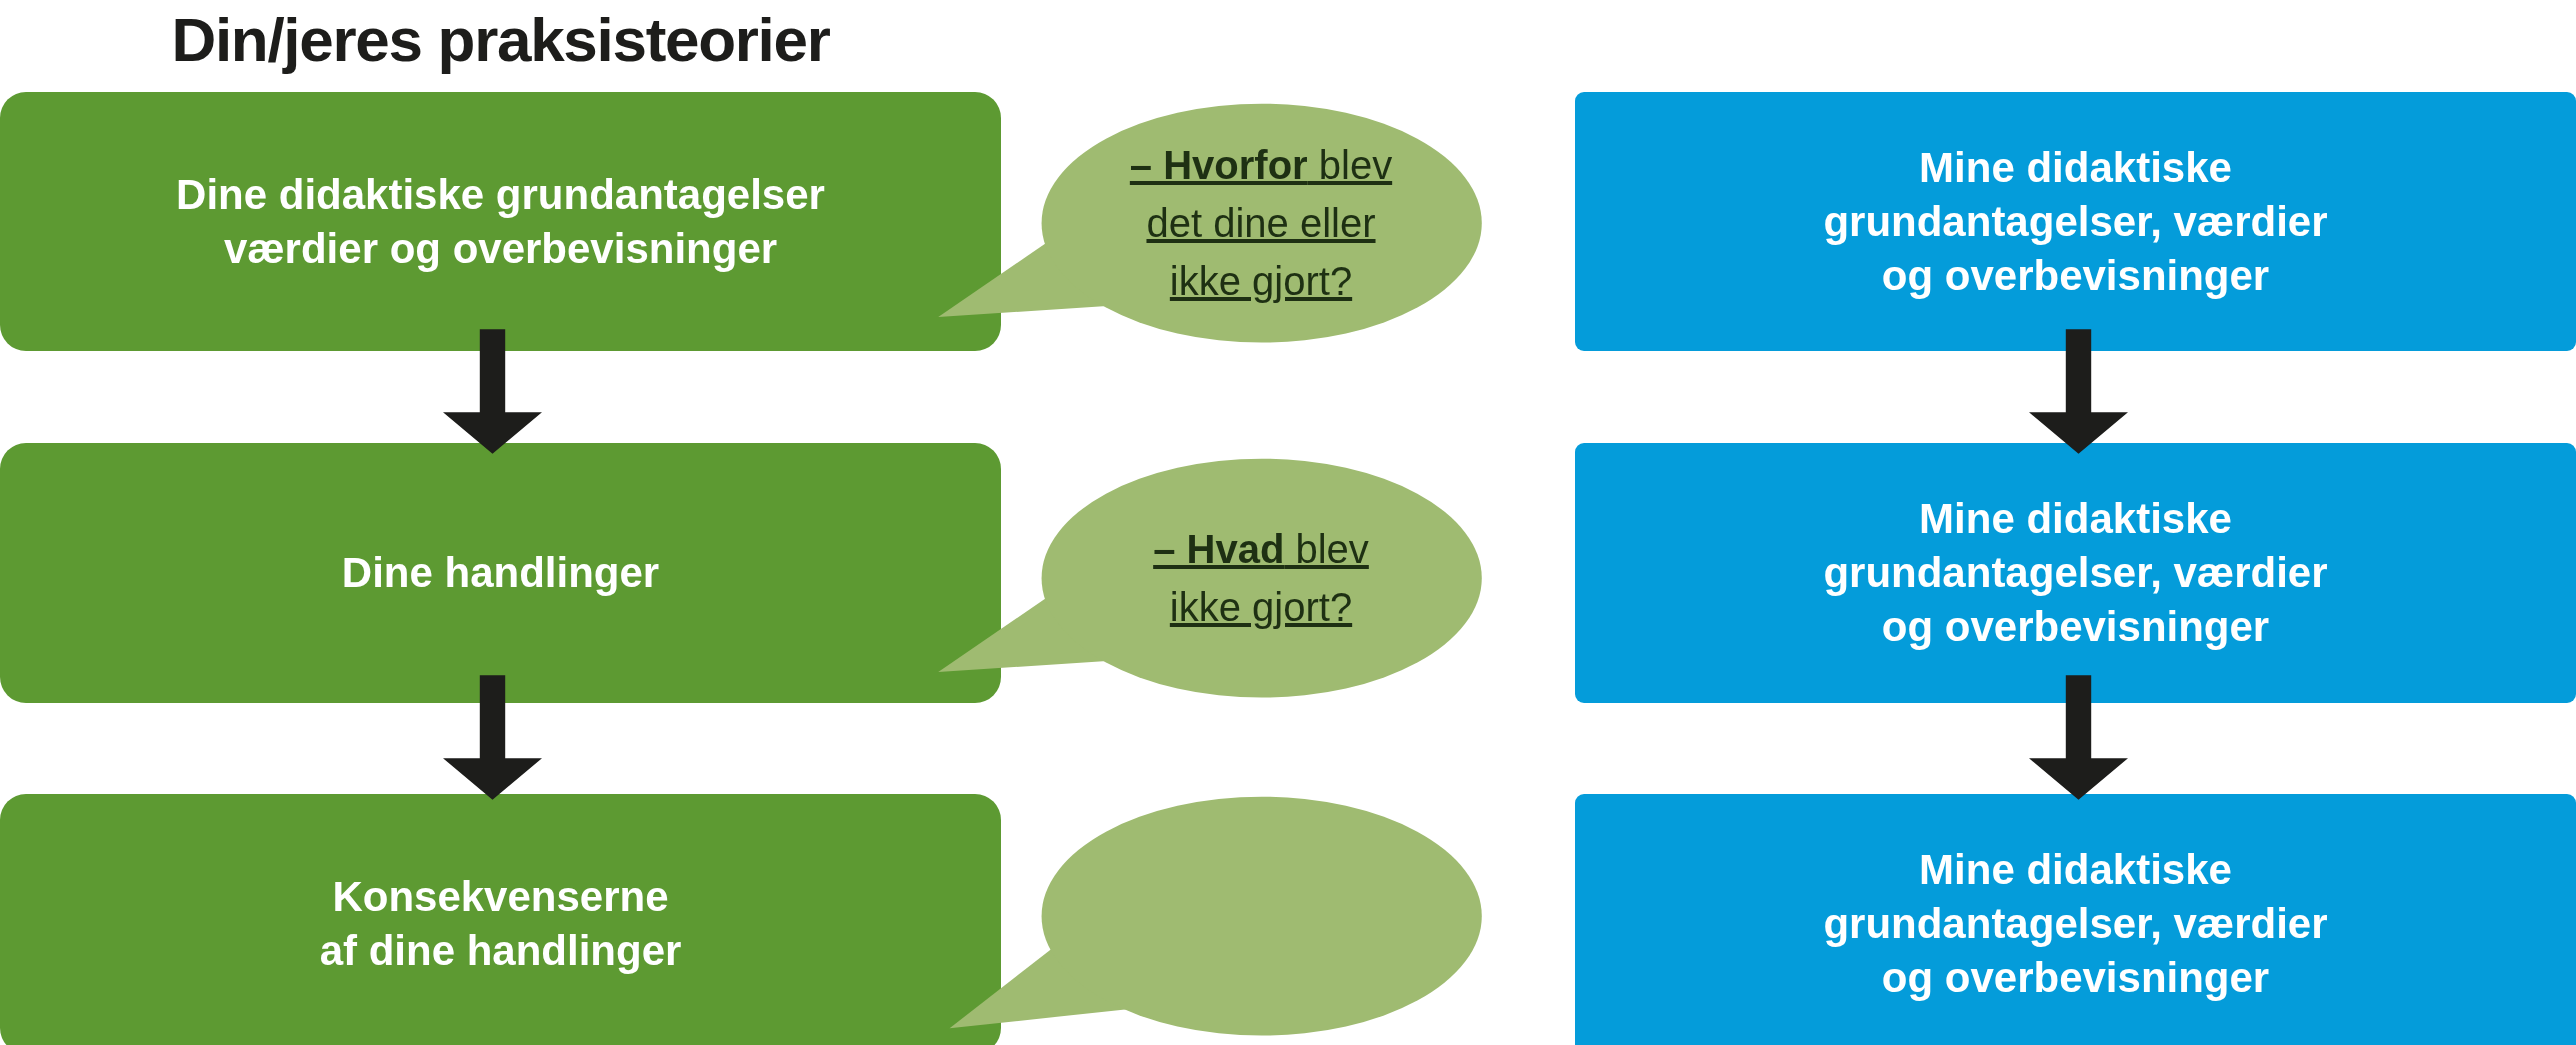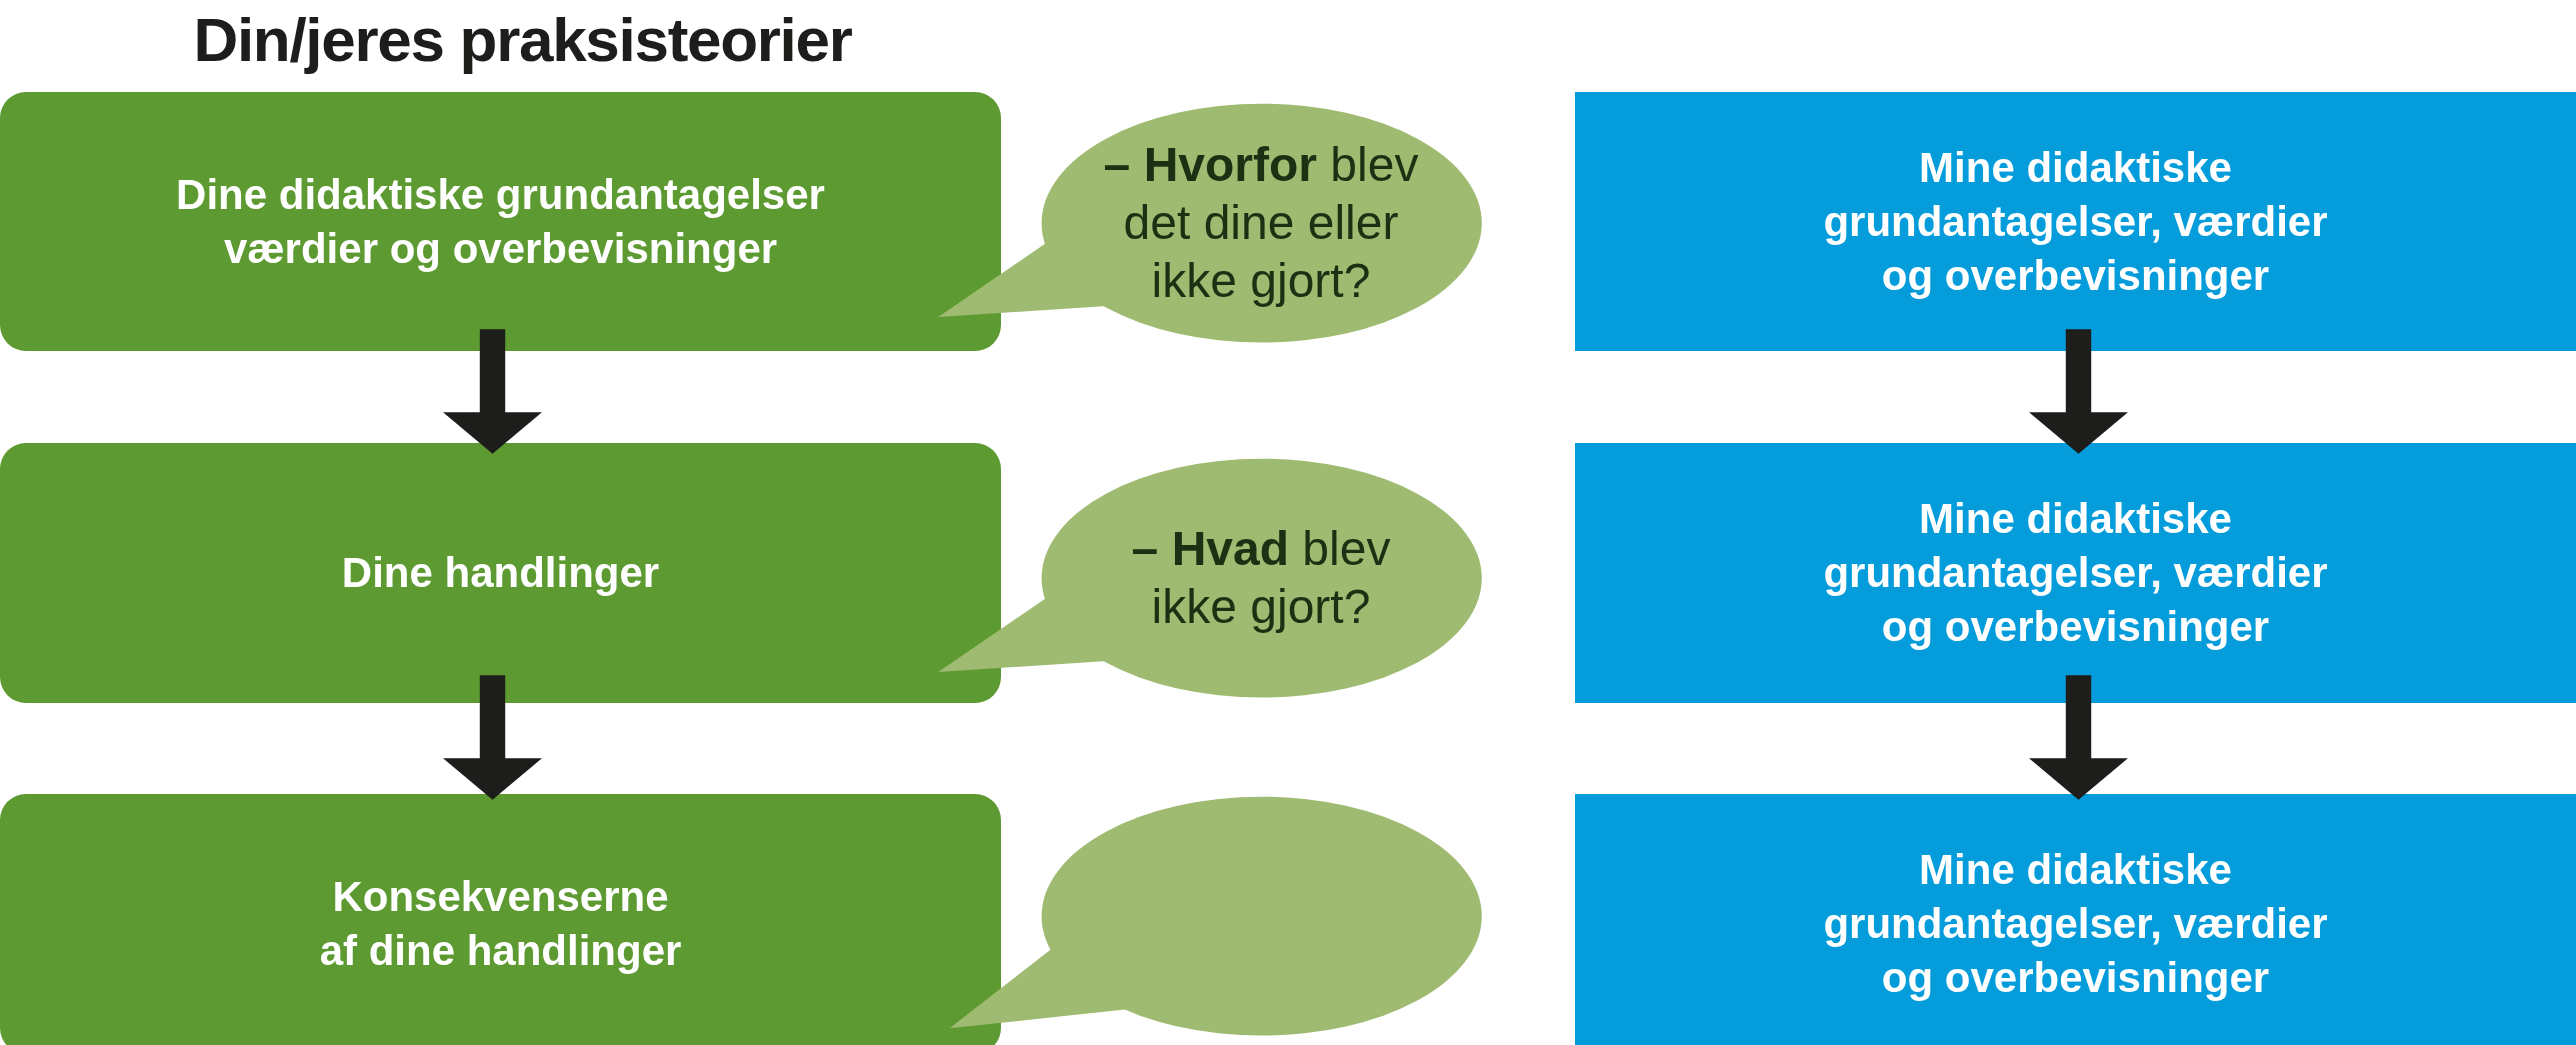--- a/index.html
+++ b/index.html
@@ -17,37 +17,36 @@
     position: absolute;
     top: 0;
     width: 1001px;
     text-align: center;
     font-size: 62px;
     font-weight: 700;
     letter-spacing: -1.3px;
     line-height: 79px;
     color: var(--title-black, #1d1d1b);
     white-space: nowrap;
-    padding-left: 22px;
   }
   .col-title.left  { left: 0; }
   .col-title.right { left: 1575px; }
 
   
   .box {
     position: absolute;
     width: 1001px;
     display: flex;
     flex-direction: column;
     justify-content: center;
     align-items: center;
     text-align: center;
   }
   .box.green { left: 0; background: var(--box-green, #5d9a32); border-radius: 26px; }
-  .box.blue  { left: 1575px; background: var(--box-blue, #049cda); }
+  .box.blue  { left: 1575px; background: var(--box-blue, #049cda); border-radius: 9px; }
   .row1 { top: 92px;  height: 259px; }
   .row2 { top: 443px;  height: 260px; }
   .row3 { top: 794px; height: 260px; }
   .box-line {
     color: var(--box-text, #ffffff);
     font-size: 42px;
     font-weight: 700;
     line-height: 54px;
     white-space: nowrap;
   }
@@ -82,24 +81,25 @@
     top: 4.7px;
     width: 440px;
     height: 239px;
     display: flex;
     flex-direction: column;
     justify-content: center;
     align-items: center;
     text-align: center;
   }
   .bline {
-    font-size: 48px;
+    font-size: 40px;
     line-height: 58px;
     color: var(--bubble-text, #1e3013);
     white-space: nowrap;
+    text-decoration: underline;
   }
   .bline .seg-bold { font-weight: 700; }
 </style>
 </head>
 <body>
 
 <div class="stage">
 
   <div class="col-title left">Din/jeres praksisteorier</div>
 

